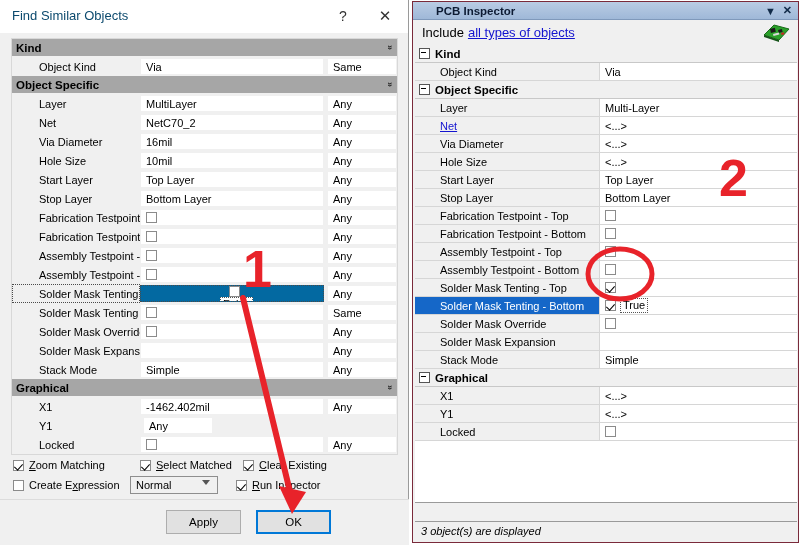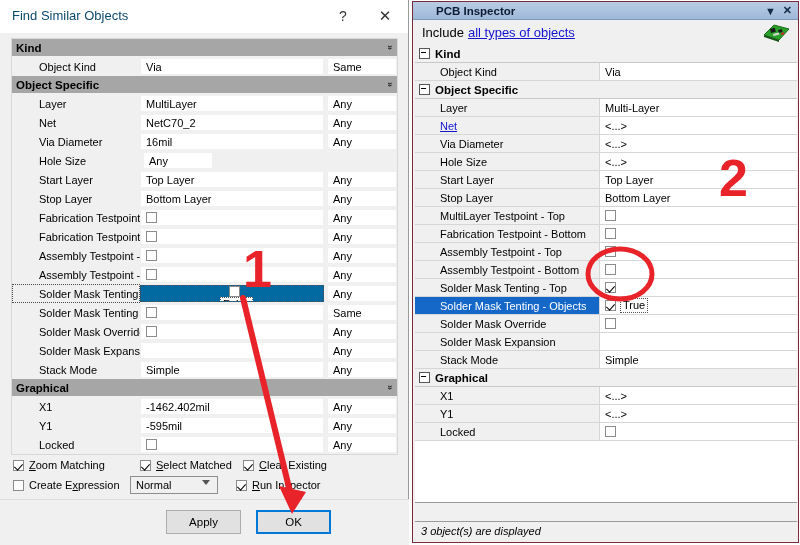--- a/index.html
+++ b/index.html
@@ -268,20 +268,21 @@
         <div class="val">NetC70_2</div>
         <div class="match">Any</div>
       </div>
       <div class="row">
         <div class="lab">Via Diameter</div>
         <div class="val">16mil</div>
         <div class="match">Any</div>
       </div>
       <div class="row">
         <div class="lab">Hole Size</div>
+        <div class="val">10mil</div>
         <div class="match">Any</div>
       </div>
       <div class="row">
         <div class="lab">Start Layer</div>
         <div class="val">Top Layer</div>
         <div class="match">Any</div>
       </div>
       <div class="row">
         <div class="lab">Stop Layer</div>
         <div class="val">Bottom Layer</div>
@@ -351,21 +352,20 @@
         <span>Graphical</span>
         <span class="chev" style="transform: rotate(90deg);">»</span>
       </div>
       <div class="row">
         <div class="lab">X1</div>
         <div class="val">-1462.402mil</div>
         <div class="match">Any</div>
       </div>
       <div class="row">
         <div class="lab">Y1</div>
-        <div class="val">-595mil</div>
         <div class="match">Any</div>
       </div>
       <div class="row">
         <div class="lab">Locked</div>
         <div class="val">
           <span class="cb"></span>
         </div>
         <div class="match">Any</div>
       </div>
     </div>
@@ -464,21 +464,21 @@
       </div>
       <div class="irow">
         <div class="ilab">Start Layer</div>
         <div class="ival">Top Layer</div>
       </div>
       <div class="irow">
         <div class="ilab">Stop Layer</div>
         <div class="ival">Bottom Layer</div>
       </div>
       <div class="irow">
-        <div class="ilab">MultiLayer Testpoint - Top</div>
+        <div class="ilab">Fabrication Testpoint - Top</div>
         <div class="ival">
           <span class="cb"></span>
         </div>
       </div>
       <div class="irow">
         <div class="ilab">Fabrication Testpoint - Bottom</div>
         <div class="ival">
           <span class="cb"></span>
         </div>
       </div>
@@ -494,21 +494,21 @@
           <span class="cb"></span>
         </div>
       </div>
       <div class="irow">
         <div class="ilab">Solder Mask Tenting - Top</div>
         <div class="ival">
           <span class="cb checked"></span>
         </div>
       </div>
       <div class="irow sel">
-        <div class="ilab">Solder Mask Tenting - Objects</div>
+        <div class="ilab">Solder Mask Tenting - Bottom</div>
         <div class="ival">
           <span class="cb checked"></span>
           <span class="inline-edit">True</span>
         </div>
       </div>
       <div class="irow">
         <div class="ilab">Solder Mask Override</div>
         <div class="ival">
           <span class="cb"></span>
         </div>

